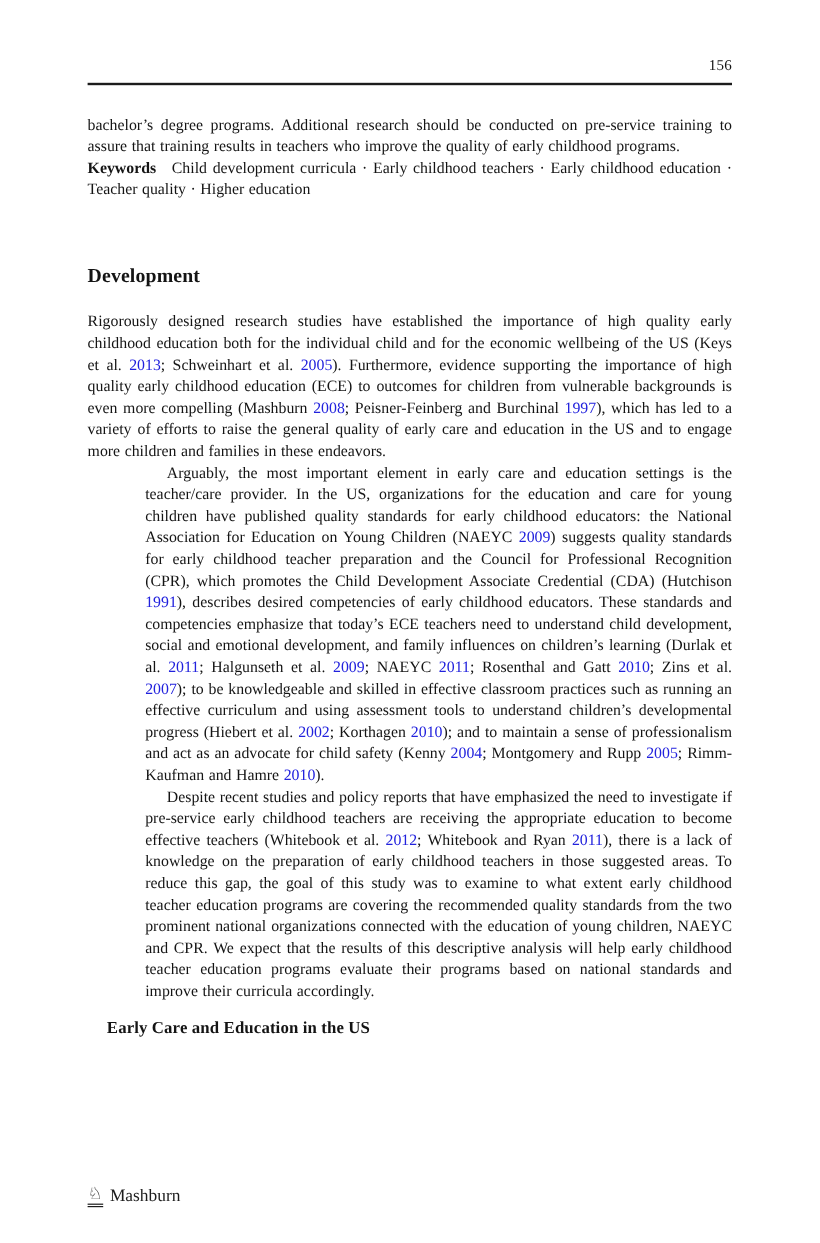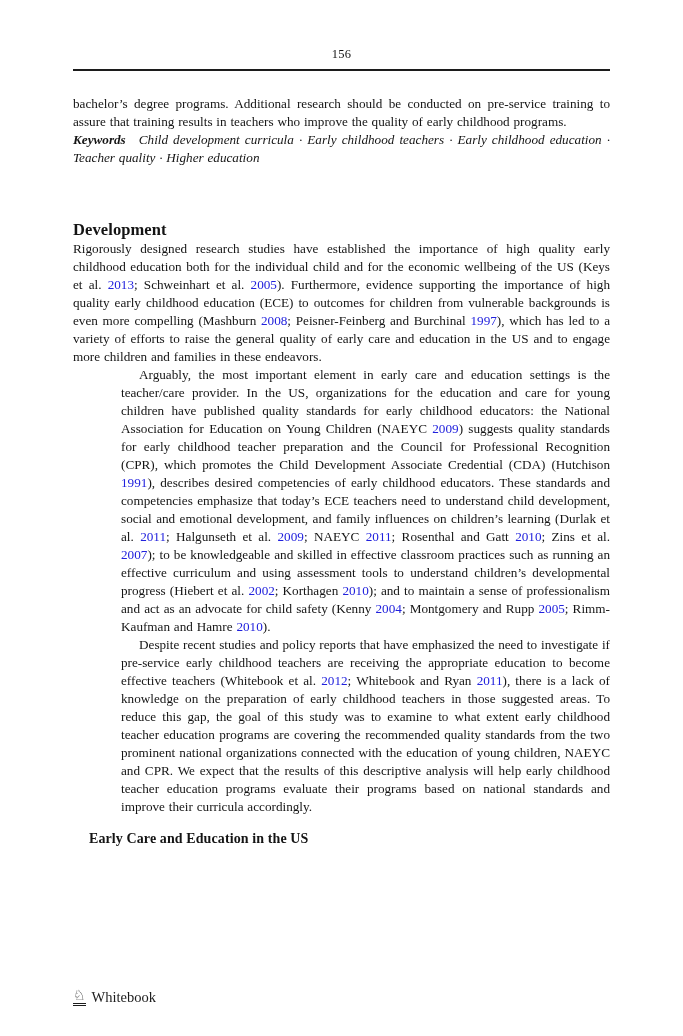--- a/index.html
+++ b/index.html
@@ -11,21 +11,21 @@
     color:#141414;
     overflow:hidden;
     box-sizing:border-box;
   }
   .content {
     position:absolute;
     left:73px; right:73px; top:0;
   }
   .running-head {
     display:flex;
-    justify-content:center;
+    justify-content:flex-end;
     align-items:baseline;
     padding-top:47px;
     font-size:12.5px;
     letter-spacing:0.2px;
   }
   .head-rule {
     margin-top:7px;
     height:2px;
     background:#1c1c1c;
   }
@@ -33,31 +33,30 @@
     font-size:13.2px;
     line-height:18px;
     text-align:justify;
     margin:0;
     word-spacing:0.5px;
   }
   p.first { margin-top:24px; }
   p.indent { text-indent:18px;margin-left:48px; }
   .keywords {
     margin-top:27px;
-    font-style:italic;
   }
   .kw-label { font-weight:bold; padding-right:13px; }
   h1.section-heading {
     font-size:16.5px;
     font-weight:bold;
     margin:0;
     margin-top:53px;
     letter-spacing:0.1px;
   }
-  h1.section-heading + p.body-par { }
+  h1.section-heading + p.body-par { margin-top:19px; }
   h2.subsection-heading {
     font-size:14px;
     font-weight:bold;
     margin:16px;
     margin-top:15px;
     margin-bottom:15px;
     letter-spacing:0.1px;
   }
   .cite-link { color:#2121dd; }
   .footer {
@@ -102,15 +101,15 @@
     <p class="body-par indent"><span>Arguably, the most important element in early care and education settings is the teacher/care provider. In the US, organizations for the education and care for young children have published quality standards for early childhood educators: the National Association for Education on Young Children (NAEYC </span><span class="cite-link">2009</span><span>) suggests quality standards for early childhood teacher preparation and the Council for Professional Recognition (CPR), which promotes the Child Development Associate Credential (CDA) (Hutchison </span><span class="cite-link">1991</span><span>), describes desired competencies of early childhood educators. These standards and competencies emphasize that today’s ECE teachers need to understand child development, social and emotional development, and family influences on children’s learning (Durlak et al. </span><span class="cite-link">2011</span><span>; Halgunseth et al. </span><span class="cite-link">2009</span><span>; NAEYC </span><span class="cite-link">2011</span><span>; Rosenthal and Gatt </span><span class="cite-link">2010</span><span>; Zins et al. </span><span class="cite-link">2007</span><span>); to be knowledgeable and skilled in effective classroom practices such as running an effective curriculum and using assessment tools to understand children’s developmental progress (Hiebert et al. </span><span class="cite-link">2002</span><span>; Korthagen </span><span class="cite-link">2010</span><span>); and to maintain a sense of professionalism and act as an advocate for child safety (Kenny </span><span class="cite-link">2004</span><span>; Montgomery and Rupp </span><span class="cite-link">2005</span><span>; Rimm-Kaufman and Hamre </span><span class="cite-link">2010</span><span>).</span></p>
     <p class="body-par indent"><span>Despite recent studies and policy reports that have emphasized the need to investigate if pre-service early childhood teachers are receiving the appropriate education to become effective teachers (Whitebook et al. </span><span class="cite-link">2012</span><span>; Whitebook and Ryan </span><span class="cite-link">2011</span><span>), there is a lack of knowledge on the preparation of early childhood teachers in those suggested areas. To reduce this gap, the goal of this study was to examine to what extent early childhood teacher education programs are covering the recommended quality standards from the two prominent national organizations connected with the education of young children, NAEYC and CPR. We expect that the results of this descriptive analysis will help early childhood teacher education programs evaluate their programs based on national standards and improve their curricula accordingly.</span></p>
 
     <h2 class="subsection-heading">Early Care and Education in the US</h2>
 
 
   </div>
 
   <div class="footer">
     <span class="logo-mark">♘</span>
-    <span class="wordmark">Whitebook</span>
+    <span class="wordmark">Mashburn</span>
   </div>
 </div>
 
 </body></html>

